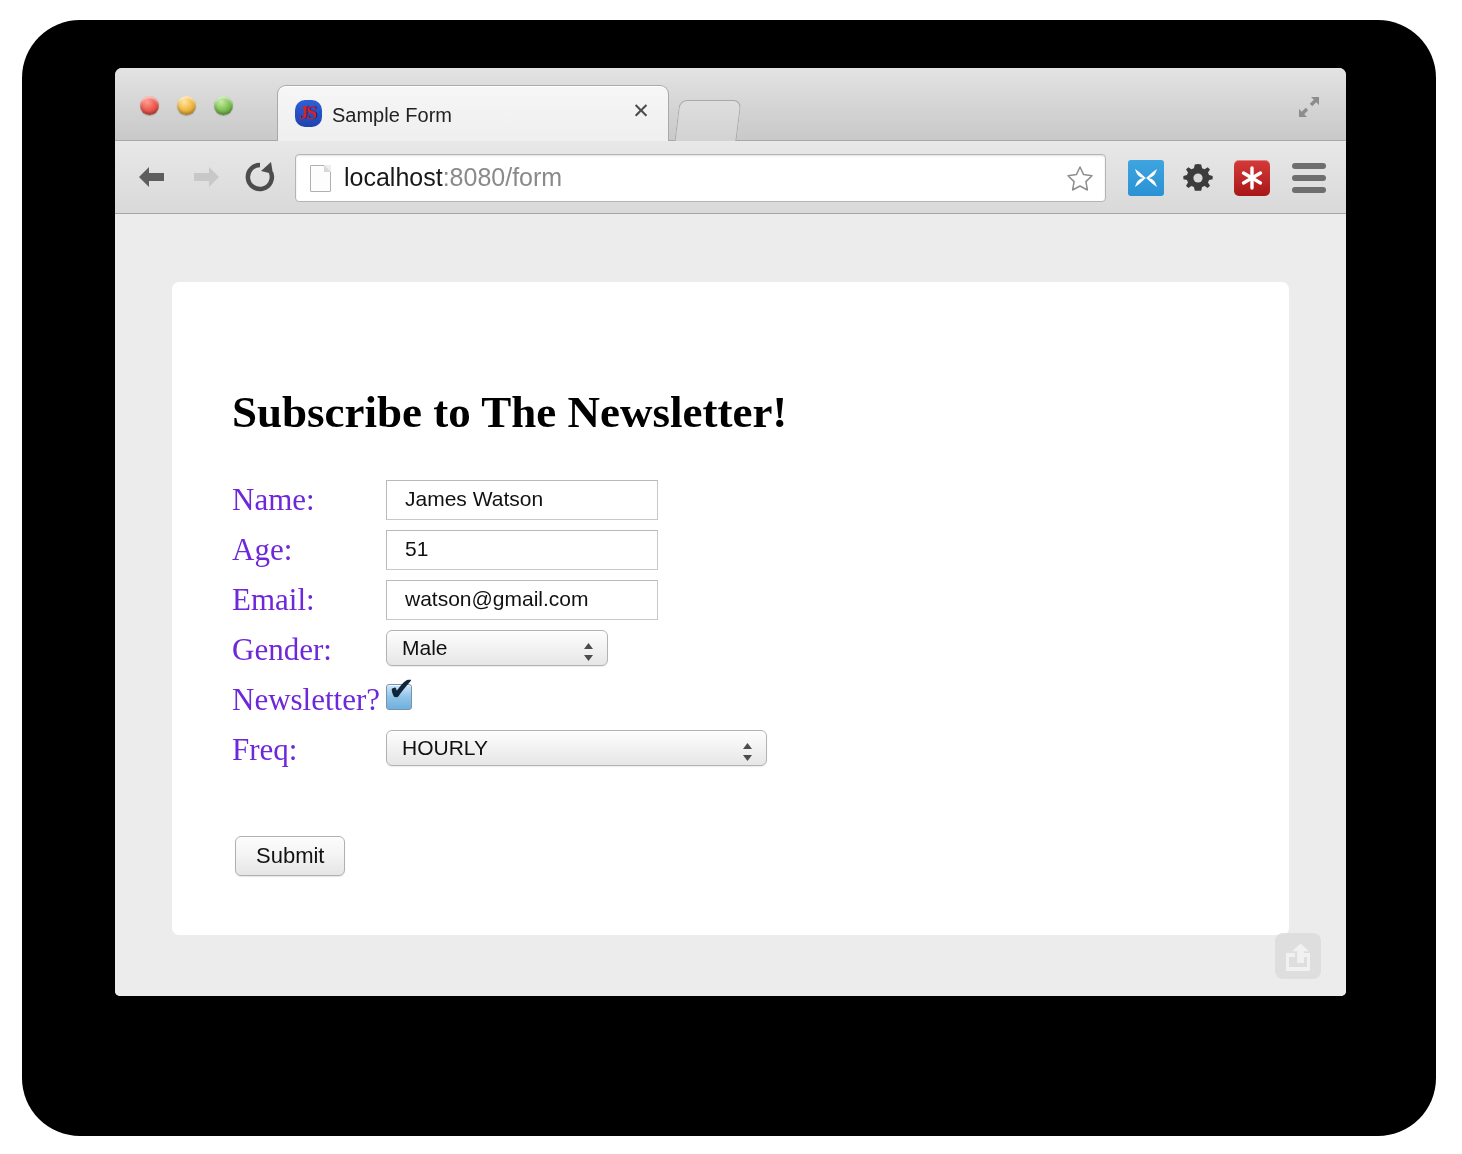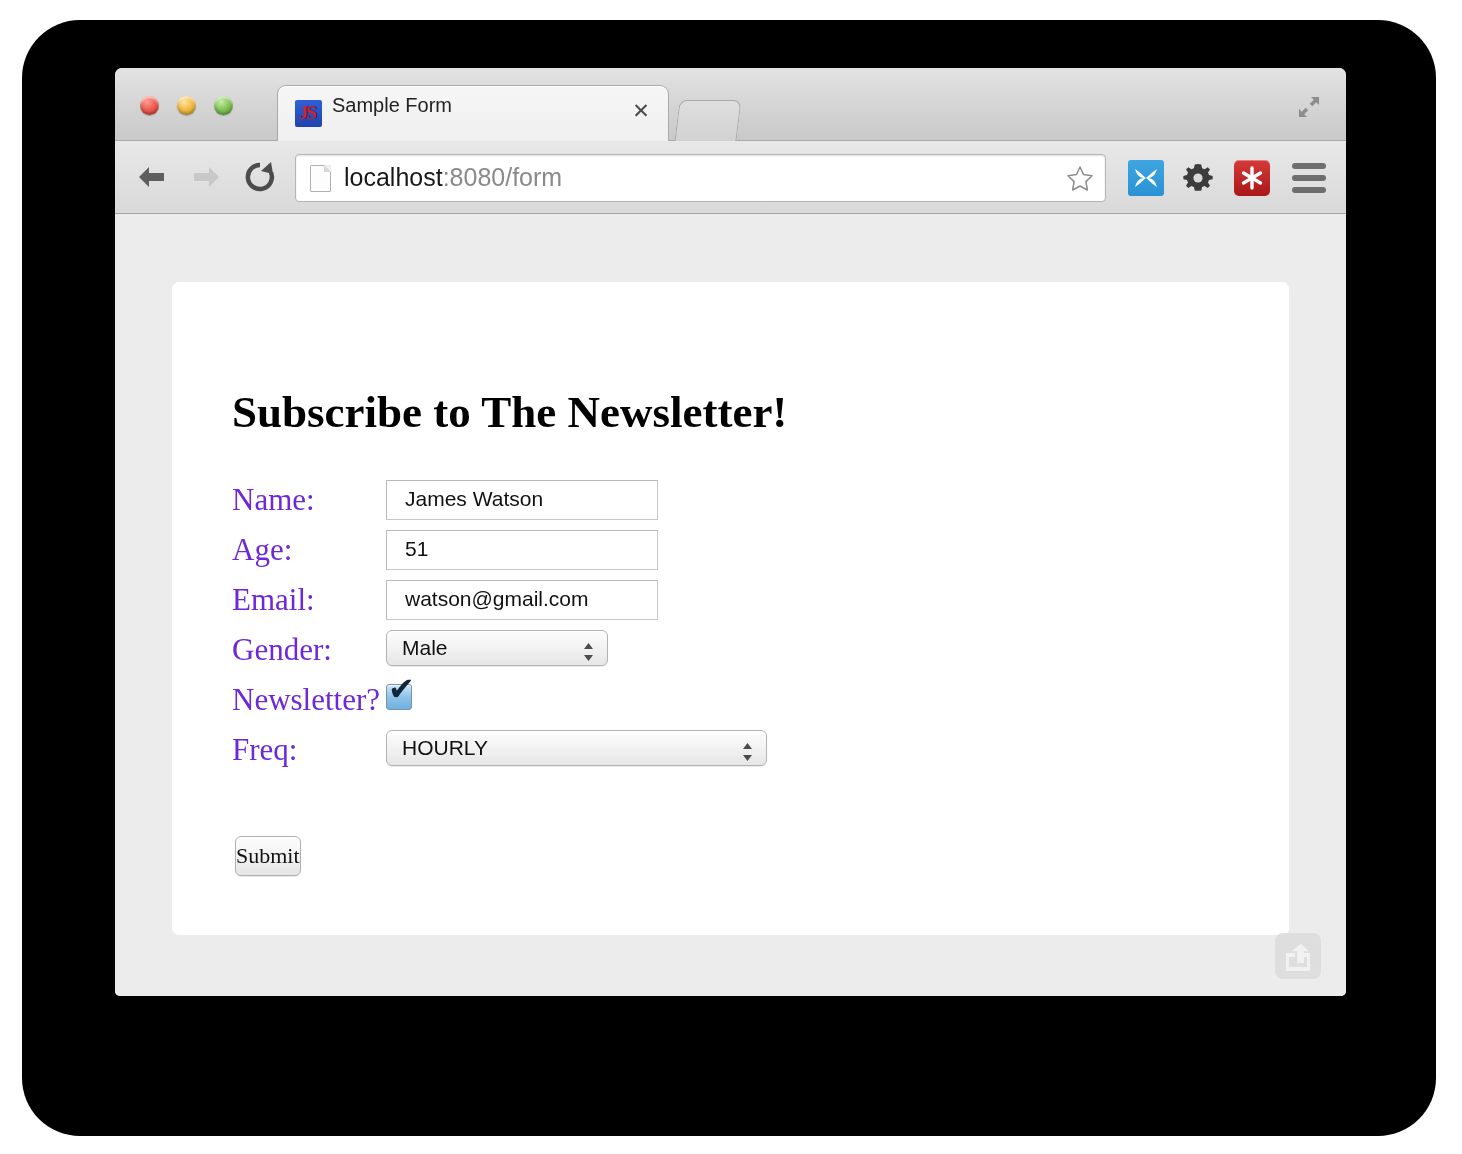--- a/index.html
+++ b/index.html
@@ -68,36 +68,36 @@
     background: linear-gradient(to bottom, #f6f6f6 0%, #efefef 100%);
     border: 1px solid #a9a9a9;
     border-bottom: none;
     border-radius: 9px 9px 0 0;
     box-shadow: inset 0 1px 0 #ffffff;
   }
   #tab-favicon {
     position: absolute;
     left: 17px; top: 14px;
     width: 27px; height: 27px;
-    border-radius: 2px;
+    border-radius: 10px;
     background: linear-gradient(to bottom, #2f5fd8 0%, #1e43ad 100%);
     overflow: hidden;
   }
   #tab-favicon .fav-glyph {
     position: absolute;
     left: 4px; top: 2px;
     font: bold 19px "Liberation Serif", serif;
     color: #d42424;
     letter-spacing: -2px;
     text-shadow: 1px 0 0 #11228a;
   }
   #tab-title {
     position: absolute;
     left: 54px;
-    top: 8px;
+    top: 18px;
     font-size: 20px;
     color: #222222;
     font-family: "Liberation Sans", sans-serif;
     white-space: nowrap;
   }
   #tab-close {
     position: absolute;
     right: 16px;
     top: 14px;
     width: 22px; height: 22px;
@@ -322,26 +322,26 @@
     color: #11253a;
     font-family: "DejaVu Sans", sans-serif;
     line-height: 32px;
   }
 
   #submit-button {
     position: absolute;
     left: 63px;
     top: 554px;
     height: 38px;
-    padding: 0 0;
+    padding: 0 20px;
     background: linear-gradient(to bottom, #fdfdfd 0%, #f3f3f3 50%, #e5e5e5 100%);
     border: 1px solid #b0b0b0;
     border-radius: 6px;
     box-shadow: 0 1px 1px rgba(0,0,0,.1), inset 0 1px 0 #ffffff;
-    font-family: Liberation Serif, serif;
+    font-family: Liberation Sans, sans-serif;
     font-size: 22px;
     color: #121212;
     line-height: 38px;
     cursor: pointer;
   }
 
   #share-icon {
     position: absolute;
     right: 25px;
     bottom: 18px;

